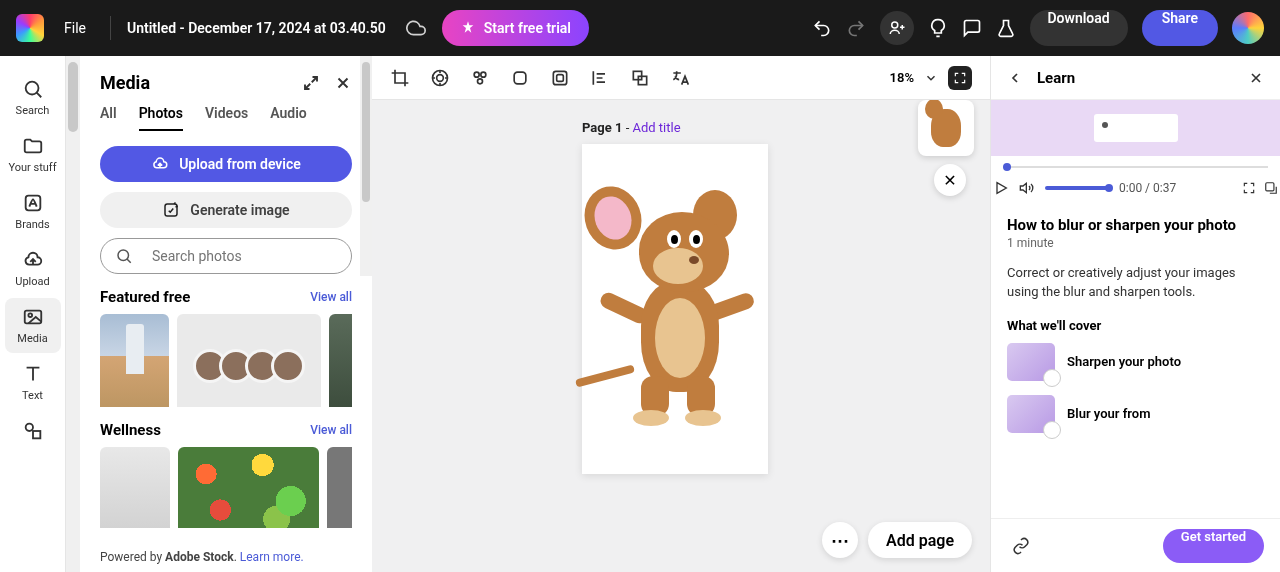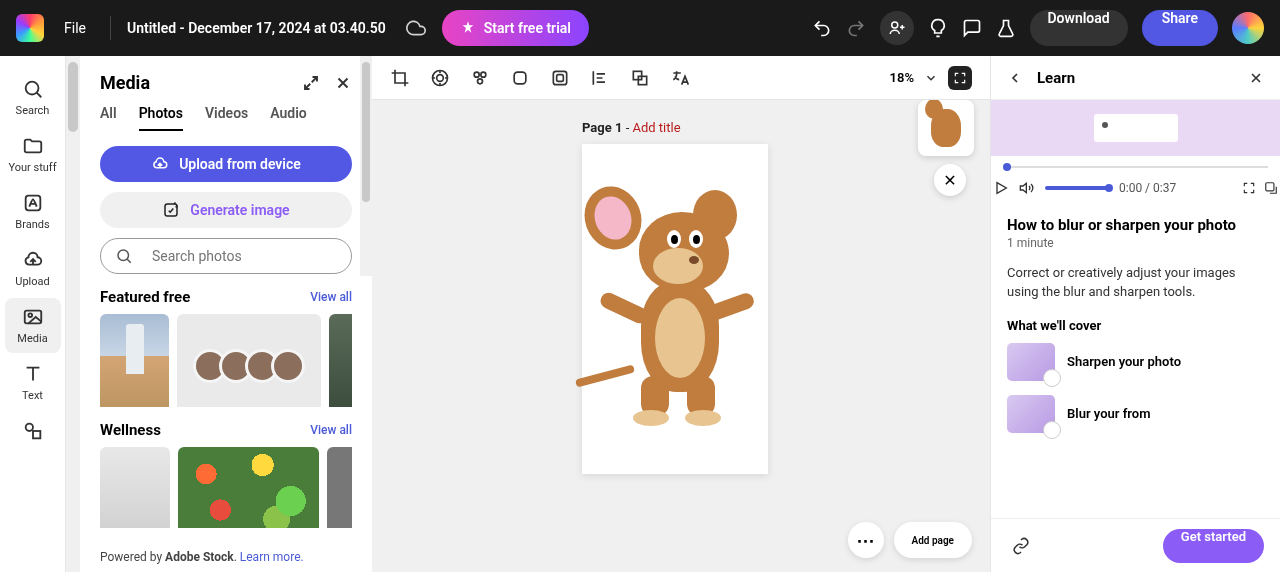--- a/index.html
+++ b/index.html
@@ -34,21 +34,21 @@
 .rail-scroll::after{content:'';position:absolute;top:6px;left:2px;width:10px;height:70px;background:#c8c8c8;border-radius:5px;}
 .media-panel { width:292px; background:#fff; display:flex; flex-direction:column; padding:16px 20px 8px; position:relative; }
 .media-hdr { display:flex; align-items:center; justify-content:space-between; margin-bottom:12px; }
 .media-hdr h2 { font-size:18px; font-weight:700; }
 .media-hdr .icons { display:flex; gap:14px; }
 .tabs { display:flex; gap:22px; border-bottom:1px solid transparent; margin-bottom:14px; }
 .tab { font-size:14px; font-weight:600; color:#555; padding-bottom:8px; }
 .tab.active { color:#000; border-bottom:2px solid #000; }
 .pill-btn { width:100%; height:40px; border-radius:20px; display:flex; align-items:center; justify-content:center; gap:10px; font-size:14px; font-weight:600; margin-bottom:10px; }
 .upload-btn { background:#5258e4; color:#fff; }
-.gen-btn { background:#f0f0f0; color:#8b5cf6; }
+.gen-btn { background:#f0f0f0; color:#404040; }
 .search-box { height:40px; border:1.5px solid #999; border-radius:20px; display:flex; align-items:center; padding:0 14px; gap:19px; margin-bottom:14px; }
 .search-box input { border:none; outline:none; flex:1; font-size:14px; }
 .sec-row { display:flex; justify-content:space-between; align-items:center; margin-bottom:8px; }
 .sec-row h3 { font-size:15px; font-weight:700; }
 .sec-row a { font-size:12px; color:#4b5bd7; text-decoration:none; font-weight:500; }
 .thumbs { display:flex; gap:8px; margin-bottom:14px; overflow:hidden; }
 .game-thumb1{width:72px;height:104px;border-radius:6px;background:linear-gradient(#a8bdd4 0%,#c8d5e5 40%,#d4a574 40%,#b8935f 100%);position:relative;}
 .game-thumb1::after{content:'';position:absolute;left:50%;top:10px;transform:translateX(-50%);width:18px;height:50px;background:#e8edf2;border-radius:3px 3px 0 0;}
 .game-thumb2{width:150px;height:104px;border-radius:6px;background:#eaeaea;display:flex;align-items:center;justify-content:center;gap:-10px;}
 .face{width:34px;height:34px;border-radius:50%;background:#8b6f5c;margin:0 -4px;border:3px solid #f5f5f5;}
@@ -64,21 +64,21 @@
 
 .canvas-wrap { flex:1; display:flex; flex-direction:column; background:#f0f0f1; position:relative; }
 .canvas-toolbar { height:44px; background:#fff; display:flex; align-items:center; padding:0 18px; gap:20px; border-bottom:1px solid #e5e5e5;}
 .canvas-toolbar .ct-ic { width:20px; height:20px; color:#333; }
 .ct-right { margin-left:auto; display:flex; align-items:center; gap:10px; font-size:13px; font-weight:600;}
 .zoom-box { width:24px; height:24px; background:#222; border-radius:6px; display:flex; align-items:center; justify-content:center;}
 .zoom-box svg{stroke:#fff;}
 .canvas-body { flex:1; position:relative; overflow:hidden; }
 .page-label { position:absolute; top:20px; left:210px; font-size:13px; color:#222;}
 .page-label b{font-weight:700;}
-.page-label .add-t{color:#b91c1c;}
+.page-label .add-t{color:#6d28d9;}
 .artboard { position:absolute; top:44px; left:210px; width:186px; height:330px; background:#fff; box-shadow:0 2px 8px rgba(0,0,0,.1); display:flex; align-items:center; justify-content:center;}
 .jerry { width:160px; height:240px; position:relative; margin-top:30px;}
 .jerry .ear-l{position:absolute;width:56px;height:64px;background:#c07d3e;border-radius:50% 50% 50% 50%;top:-18px;left:-10px;transform:rotate(-20deg);}
 .jerry .ear-l::after{content:'';position:absolute;inset:10px;background:#f4b8c9;border-radius:50%;}
 .jerry .ear-r{position:absolute;width:44px;height:50px;background:#c07d3e;border-radius:50%;top:-14px;right:18px;}
 .jerry .head{position:absolute;width:90px;height:80px;background:#c07d3e;border-radius:50% 55% 50% 50%;top:8px;left:44px;}
 .jerry .snout{position:absolute;width:50px;height:36px;background:#e8c490;border-radius:50%;top:44px;left:58px;}
 .jerry .eye{position:absolute;width:14px;height:18px;background:#fff;border-radius:50%;top:26px;}
 .jerry .eye::after{content:'';position:absolute;width:7px;height:9px;background:#000;border-radius:50%;top:5px;left:4px;}
 .jerry .eye.l{left:72px;} .jerry .eye.r{left:94px;}
@@ -90,21 +90,21 @@
 .jerry .leg-l{position:absolute;width:28px;height:40px;background:#c07d3e;border-radius:12px;top:172px;left:46px;}
 .jerry .leg-r{position:absolute;width:28px;height:40px;background:#c07d3e;border-radius:12px;top:172px;left:92px;}
 .jerry .foot-l{position:absolute;width:36px;height:16px;background:#e8c490;border-radius:50%;top:206px;left:38px;}
 .jerry .foot-r{position:absolute;width:36px;height:16px;background:#e8c490;border-radius:50%;top:206px;left:90px;}
 .jerry .tail{position:absolute;width:60px;height:8px;background:#c07d3e;border-radius:5px;top:168px;left:-20px;transform:rotate(-15deg);}
 .mini-art { position:absolute; top:0px; right:16px; width:56px; height:56px; background:#fff; border-radius:8px; box-shadow:0 2px 6px rgba(0,0,0,.15); display:flex;align-items:center;justify-content:center;}
 .mini-art .mini-j{width:30px;height:38px;background:#c07d3e;border-radius:45% 45% 40% 40%;position:relative;}
 .mini-art .mini-j::before{content:'';position:absolute;width:18px;height:20px;background:#c07d3e;border-radius:50%;top:-10px;left:-6px;}
 .mini-close{position:absolute;top:64px;right:24px;width:32px;height:32px;border-radius:50%;background:#fff;box-shadow:0 2px 6px rgba(0,0,0,.15);display:flex;align-items:center;justify-content:center;font-size:16px;}
 .canvas-footer{position:absolute;bottom:14px;right:18px;display:flex;gap:10px;}
-.foot-pill{height:36px;padding:16px 18px;border-radius:18px;background:#fff;box-shadow:0 2px 6px rgba(0,0,0,.12);display:flex;align-items:center;font-size:10px;font-weight:600;}
+.foot-pill{height:36px;padding:16px 18px;border-radius:18px;background:#fff;box-shadow:0 2px 6px rgba(0,0,0,.12);display:flex;align-items:center;font-size:16px;font-weight:600;}
 .foot-circle{width:36px;height:36px;border-radius:50%;background:#fff;box-shadow:0 2px 6px rgba(0,0,0,.12);display:flex;align-items:center;justify-content:center;font-size:18px;font-weight:700;}
 
 
 .learn { width:290px; background:#fff; border-left:1px solid #e5e5e5; display:flex; flex-direction:column;}
 .learn-hdr{height:44px;display:flex;align-items:center;padding:0 16px;gap:14px;border-bottom:1px solid #eee;}
 .learn-hdr h3{font-size:15px;font-weight:700;flex:1;}
 .vid-area{padding:0;}
 .vid-thumb{height:56px;background:#e9d9f5;display:flex;align-items:center;justify-content:center;}
 .vid-card{width:84px;height:28px;background:#fff;border-radius:3px;position:relative;}
 .vid-card::after{content:'';position:absolute;top:8px;left:8px;width:6px;height:6px;border-radius:50%;background:#555;}

